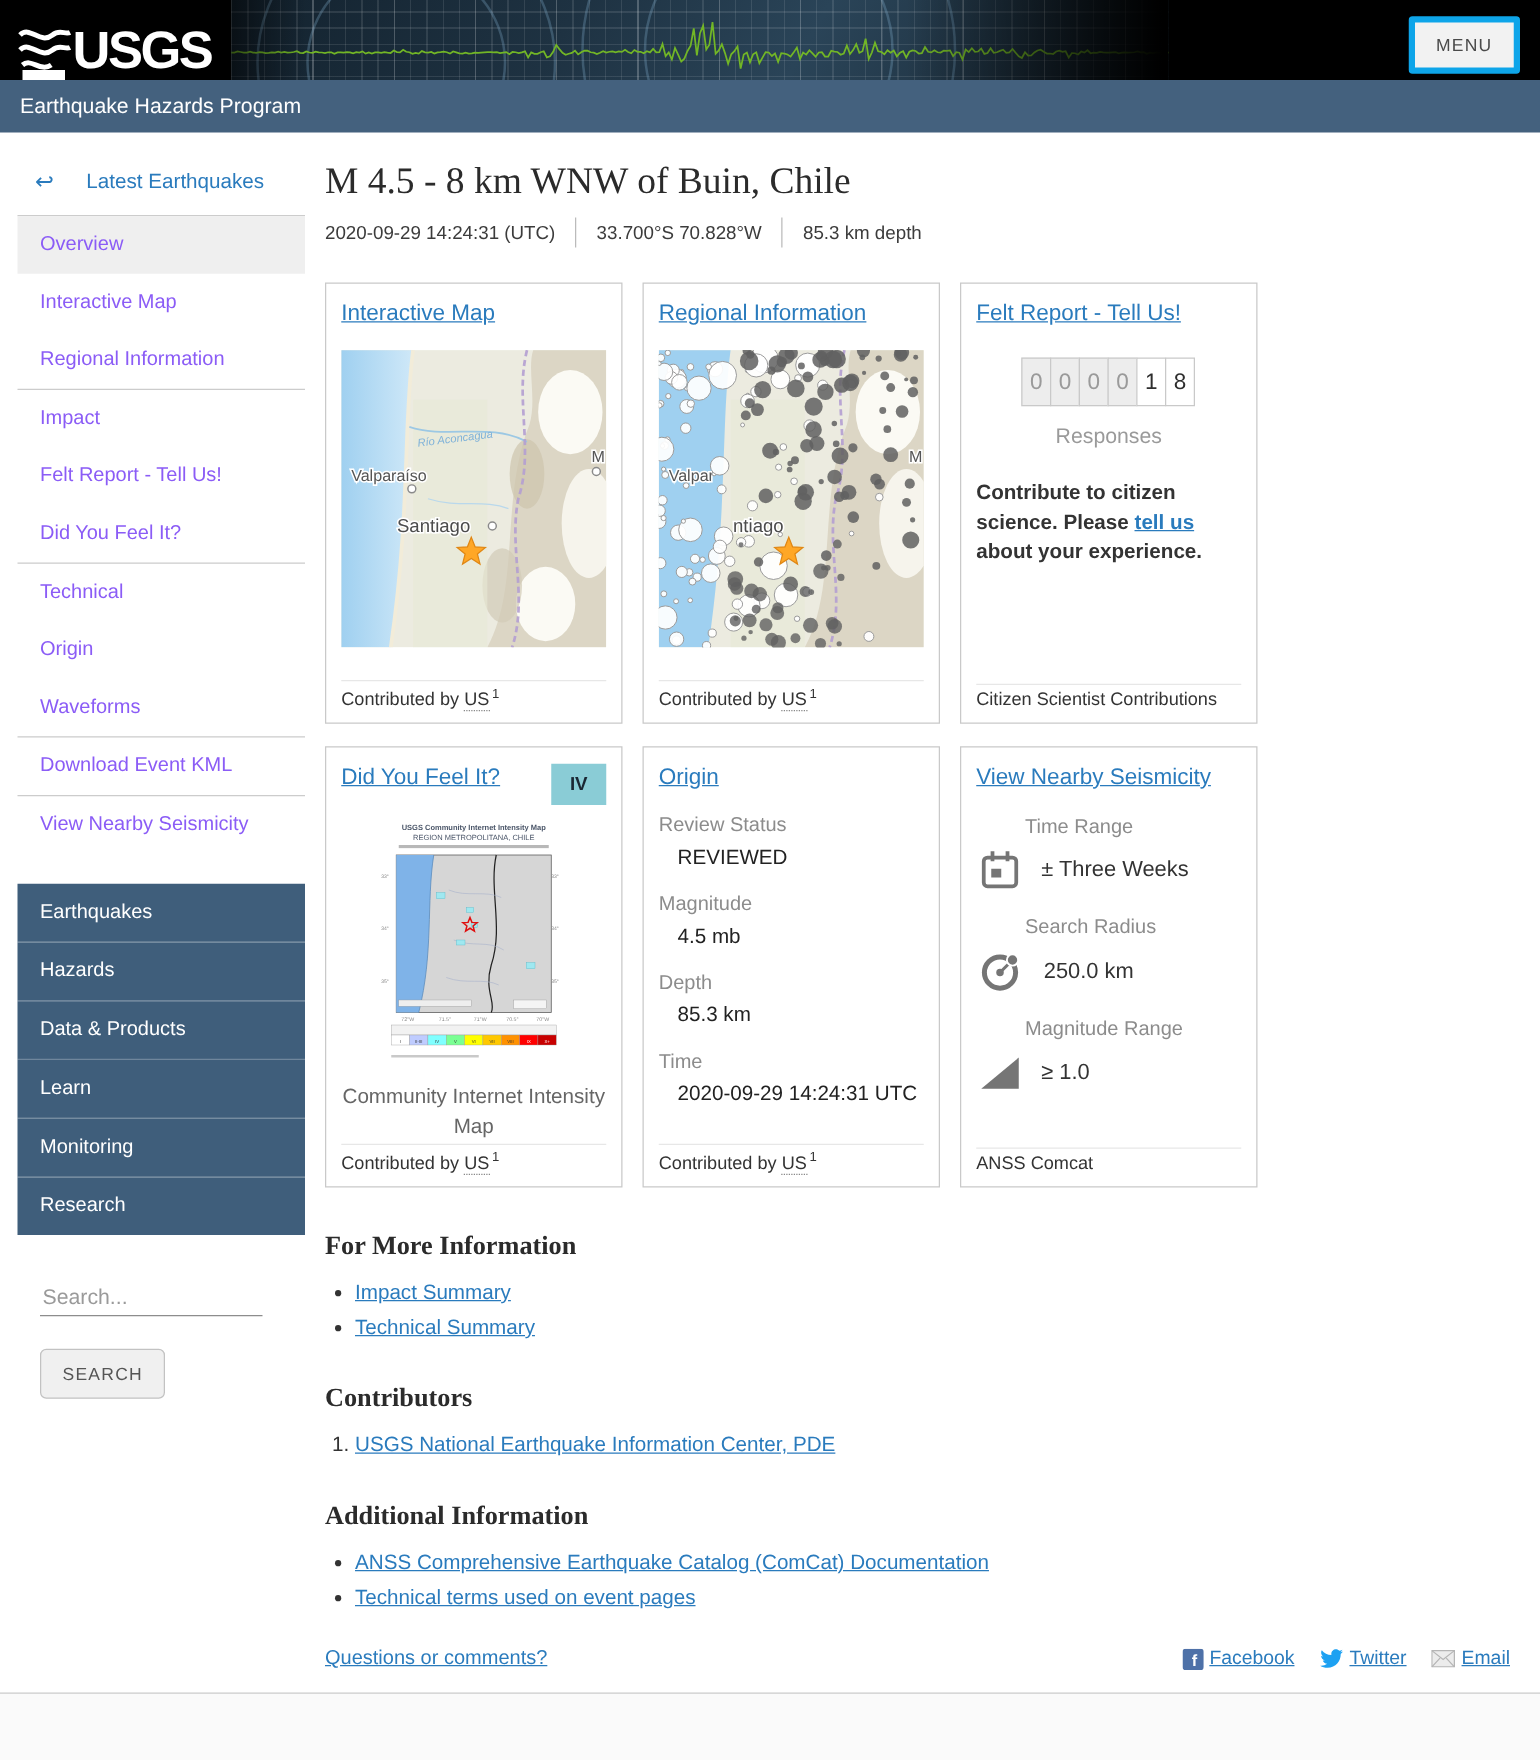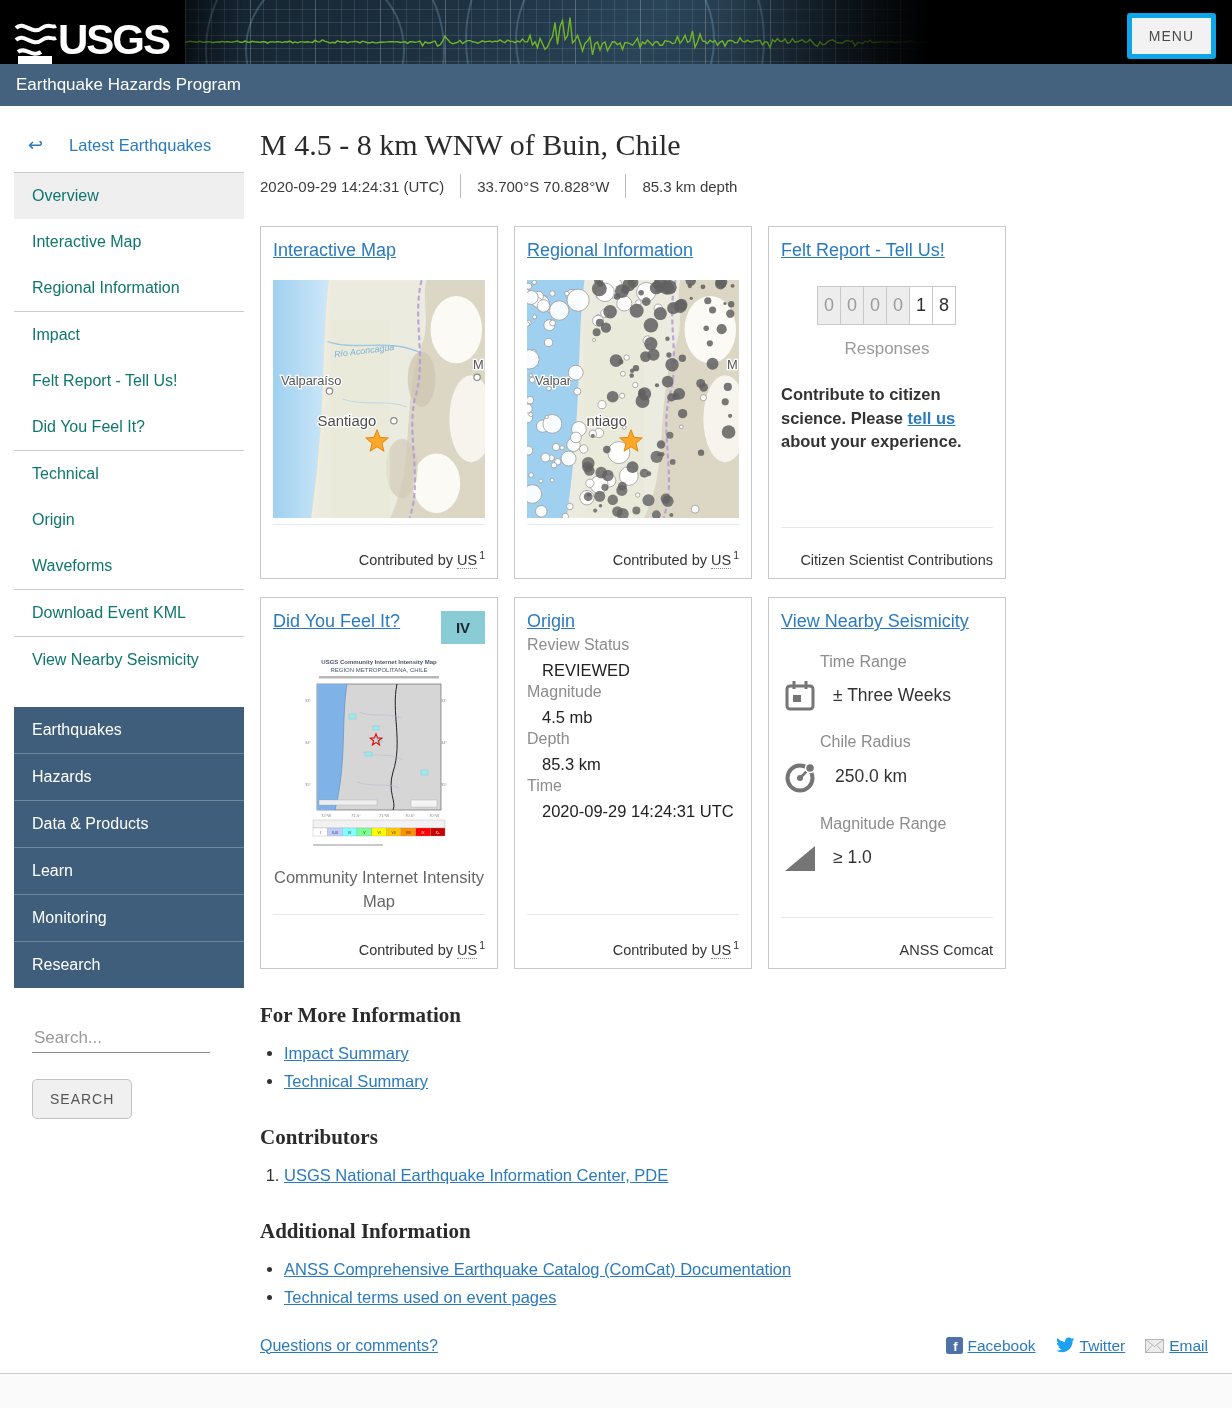--- a/index.html
+++ b/index.html
@@ -33,21 +33,21 @@
   
   .layout { display:flex; align-items:flex-start; padding:22px 24px 0 14px; }
   .sidebar { width:230px; flex:none; }
   .main { width:948px; margin-left:16px; }
 
   
   .back-row { display:flex; align-items:center; padding:6px 0 16px 14px; font-size:16.5px; }
   .back-row .arrow { color:#2a7bbd; font-size:18px; margin-right:26px; }
   .back-row a { text-decoration:none; }
   .side-sep { border:none; border-top:1px solid #ccc; margin:0; }
-  .side-item { padding:14px 18px; font-size:16px; color:#0f766e; }
+  .side-item { padding:14px 18px; font-size:16px; color:#8b5cf6; }
   .side-item.active { background:#efefef; }
   .side-gap { height:24px; }
   .dark-nav .ditem { background:#3f5e7b; color:#fff; padding:14px 18px; font-size:16px;
     border-bottom:1px solid rgba(255,255,255,0.25); }
   .dark-nav .ditem:last-child { border-bottom:none; }
   .search-box { margin:36px 0 0 18px; }
   .search-box input { width:178px; border:none; border-bottom:1px solid #8d8d8d; font-size:17px;
     padding:4px 2px; color:#333; outline:none; background:transparent; font-family:inherit; }
   .search-box input::placeholder { color:#9a9a9a; }
   .search-btn { margin:26px 0 0 18px; background:#f0f0f0; border:1px solid #c2c2c2; border-radius:5px;
@@ -61,35 +61,35 @@
 
   
   .cards { display:grid; grid-template-columns:repeat(3,238px); gap:18px 16px; margin-top:28px; width:746px; }
   .card { border:1px solid #c9c9c9; background:#fff; min-height:353px; padding:13px 12px 10px;
     display:flex; flex-direction:column; position:relative; }
   .card-title { font-size:18px; line-height:1.2; }
   .card-title-row { display:flex; justify-content:space-between; align-items:flex-start; }
   .badge-iv { width:44px; height:33px; background:#8accd6; color:#1a2733; font-weight:700;
     font-size:15px; display:flex; align-items:center; justify-content:center; flex:none; }
   .thumb { margin-top:18px; }
-  .card-foot { margin-top:auto; border-top:1px solid #e7e7e7; padding-top:24px; text-align:right;
+  .card-foot { margin-top:auto; border-top:1px solid #e7e7e7; padding-top:4px; text-align:left;
     font-size:14.5px; color:#333; }
   .src { border-bottom:1px dotted #888; }
   .card-foot sup { font-size:10.5px; margin-left:2px; }
 
   
   .odometer { display:flex; justify-content:center; margin-top:24px; }
   .digit { width:24px; height:39px; border:1px solid #c9c9c9; margin-left:-1px; background:#fff;
     display:flex; align-items:center; justify-content:center; font-size:18px; color:#2e2e2e; }
   .digit.dim { background:#ededed; color:#9a9a9a; }
   .responses { text-align:center; color:#9a9a9a; font-size:17px; margin-top:14px; }
   .felt-body { margin-top:24px; font-size:16.5px; line-height:1.45; color:#333;font-weight:bold; }
 
   
-  .o-label { color:#8c8c8c; font-size:16px; margin-top:3px; }
+  .o-label { color:#8c8c8c; font-size:16px; margin-top:19px; }
   .o-value { margin:7px 0 0 15px; font-size:16.5px; color:#222; }
 
   
   .ns-label { color:#8c8c8c; font-size:16px; margin-top:20px;margin-left:39px; }
   .ns-row { display:flex; align-items:center; margin:8px 0 0 2px; }
   .ns-row .val { font-size:17.5px; color:#333; margin-left:16px; }
 
   .dyfi-caption { text-align:center; color:#666; font-size:16.5px; line-height:1.45; margin-top:14px; }
 
   
@@ -554,21 +554,21 @@
         <div class="ns-label" data-interactable="false">Time Range</div>
         <div class="ns-row">
           <svg width="34" height="34" viewBox="0 0 34 34" data-interactable="false">
             <rect x="4" y="7" width="26" height="23" rx="3" fill="none" stroke="#757575" stroke-width="3"></rect>
             <line x1="11" y1="2" x2="11" y2="10" stroke="#757575" stroke-width="3"></line>
             <line x1="23" y1="2" x2="23" y2="10" stroke="#757575" stroke-width="3"></line>
             <rect x="10" y="16" width="8" height="7" fill="#757575"></rect>
           </svg>
           <span class="val" data-interactable="false">± Three Weeks</span>
         </div>
-        <div class="ns-label" data-interactable="false">Chile Radius</div>
+        <div class="ns-label" data-interactable="false">Search Radius</div>
         <div class="ns-row">
           <svg width="36" height="36" viewBox="0 0 36 36" data-interactable="false">
             <circle cx="17" cy="19" r="12.5" fill="none" stroke="#757575" stroke-width="4"></circle>
             <line x1="17" y1="19" x2="26" y2="10" stroke="#757575" stroke-width="2.5"></line>
             <circle cx="27" cy="9" r="4.5" fill="#757575" stroke="#fff" stroke-width="1.5"></circle>
             <circle cx="17" cy="19" r="3" fill="#757575"></circle>
           </svg>
           <span class="val" data-interactable="false">250.0 km</span>
         </div>
         <div class="ns-label" data-interactable="false">Magnitude Range</div>

